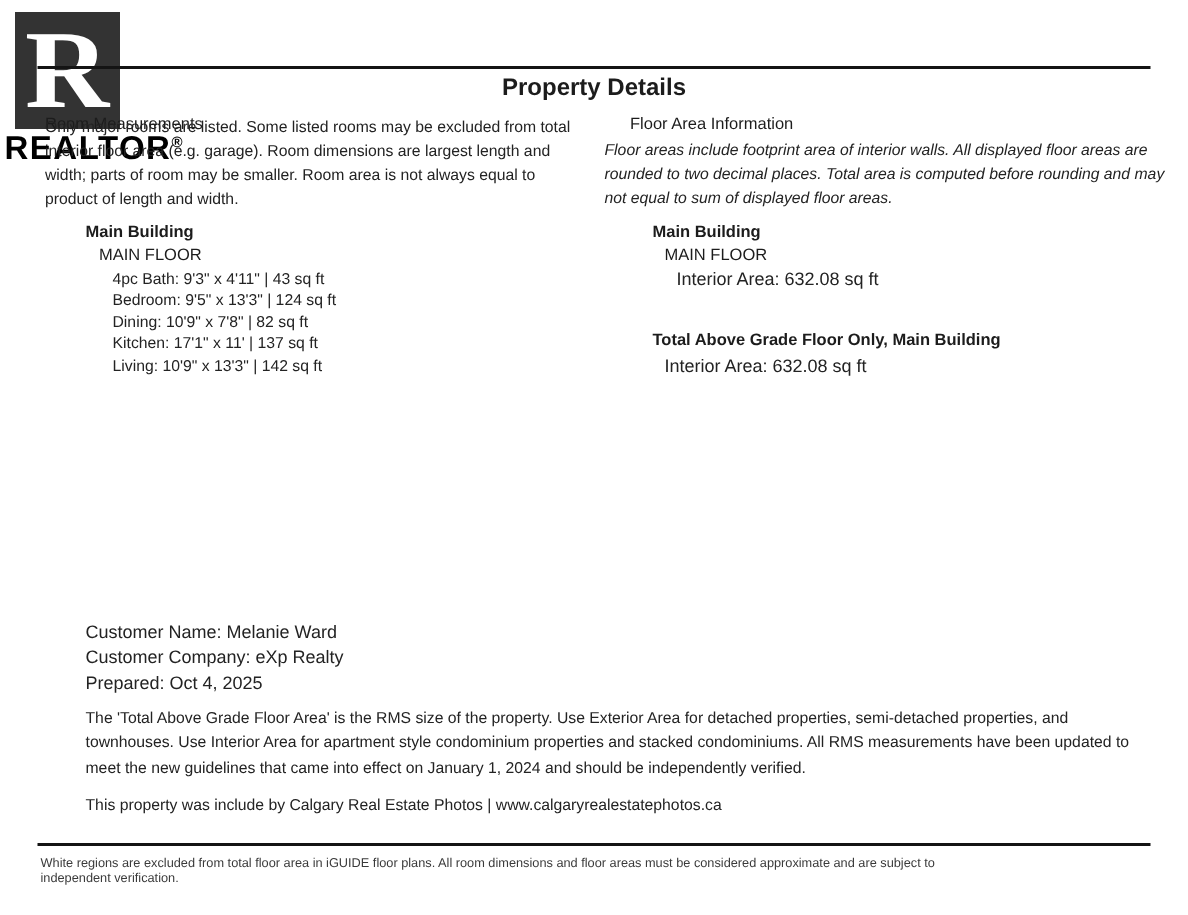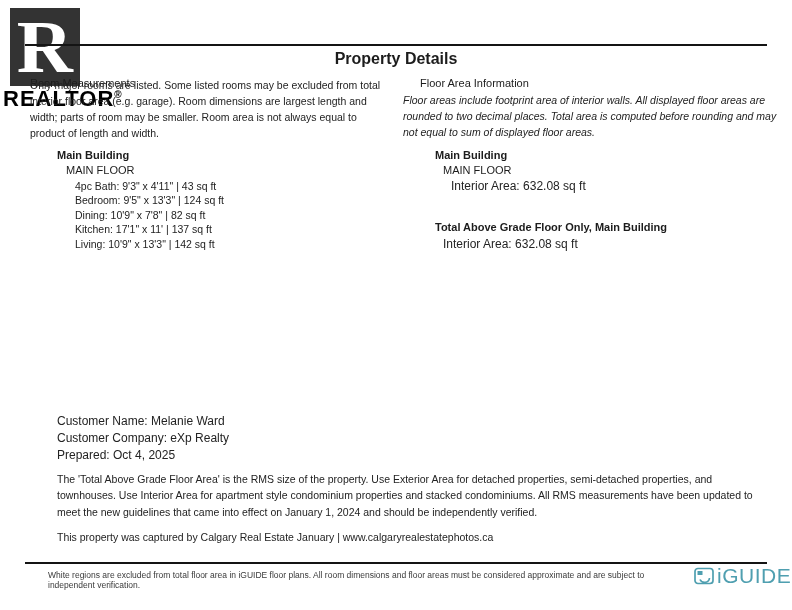--- a/index.html
+++ b/index.html
@@ -79,21 +79,20 @@
   .footer-rule {
     left: 25px; top: 562px;
     width: 742px; height: 2px;
     background: #141414;
   }
   .footer-text {
     left: 27px; top: 570px;
     width: 600px;
     font-size: 8.5px;
     color: #3a3a3a;
-    margin-left: 21px;
   }
   .iguide-brand {
     left: 694px; top: 564px;
     display: flex; align-items: center; gap: 3px;
     color: #4f9fb0;
   }
   .iguide-text {
     font-size: 21px;
     letter-spacing: 0.5px;
     color: #4f9fb0;
@@ -137,26 +136,18 @@
   <div class="abs bld-heading" style="left:435px; top:221px;">Total Above Grade Floor Only, Main Building</div>
   <div class="abs area-line" style="left:443px; top:237px;">Interior Area: 632.08 sq ft</div>
 
   <div class="abs customer-block">
     <div>Customer Name: Melanie Ward</div>
     <div>Customer Company: eXp Realty</div>
     <div>Prepared: Oct 4, 2025</div>
   </div>
 
   <div class="abs rms-par">The 'Total Above Grade Floor Area' is the RMS size of the property. Use Exterior Area for detached properties, semi-detached properties, and townhouses. Use Interior Area for apartment style condominium properties and stacked condominiums. All RMS measurements have been updated to meet the new guidelines that came into effect on January 1, 2024 and should be independently verified.</div>
-  <div class="abs captured-line">This property was captured by Calgary Real Estate January | www.calgaryrealestatephotos.ca</div>
+  <div class="abs captured-line">This property was include by Calgary Real Estate Photos | www.calgaryrealestatephotos.ca</div>
 
   <div class="abs footer-rule"></div>
   <div class="abs footer-text">White regions are excluded from total floor area in iGUIDE floor plans. All room dimensions and floor areas must be considered approximate and are subject to independent verification.</div>
-  <div class="abs iguide-brand">
-    <svg width="20" height="18" viewBox="0 0 20 18">
-      <rect x="1" y="1.5" width="18" height="15" rx="3" fill="none" stroke="#4f9fb0" stroke-width="1.7"></rect>
-      <rect x="3.5" y="4" width="5" height="4" fill="#4f9fb0"></rect>
-      <path d="M 6 12.5 A 5 5 0 0 0 15.5 11" fill="none" stroke="#4f9fb0" stroke-width="1.7"></path>
-    </svg>
-    <span class="iguide-text">iGUIDE</span>
-  </div>
 
 </div>
 
 </body></html>

